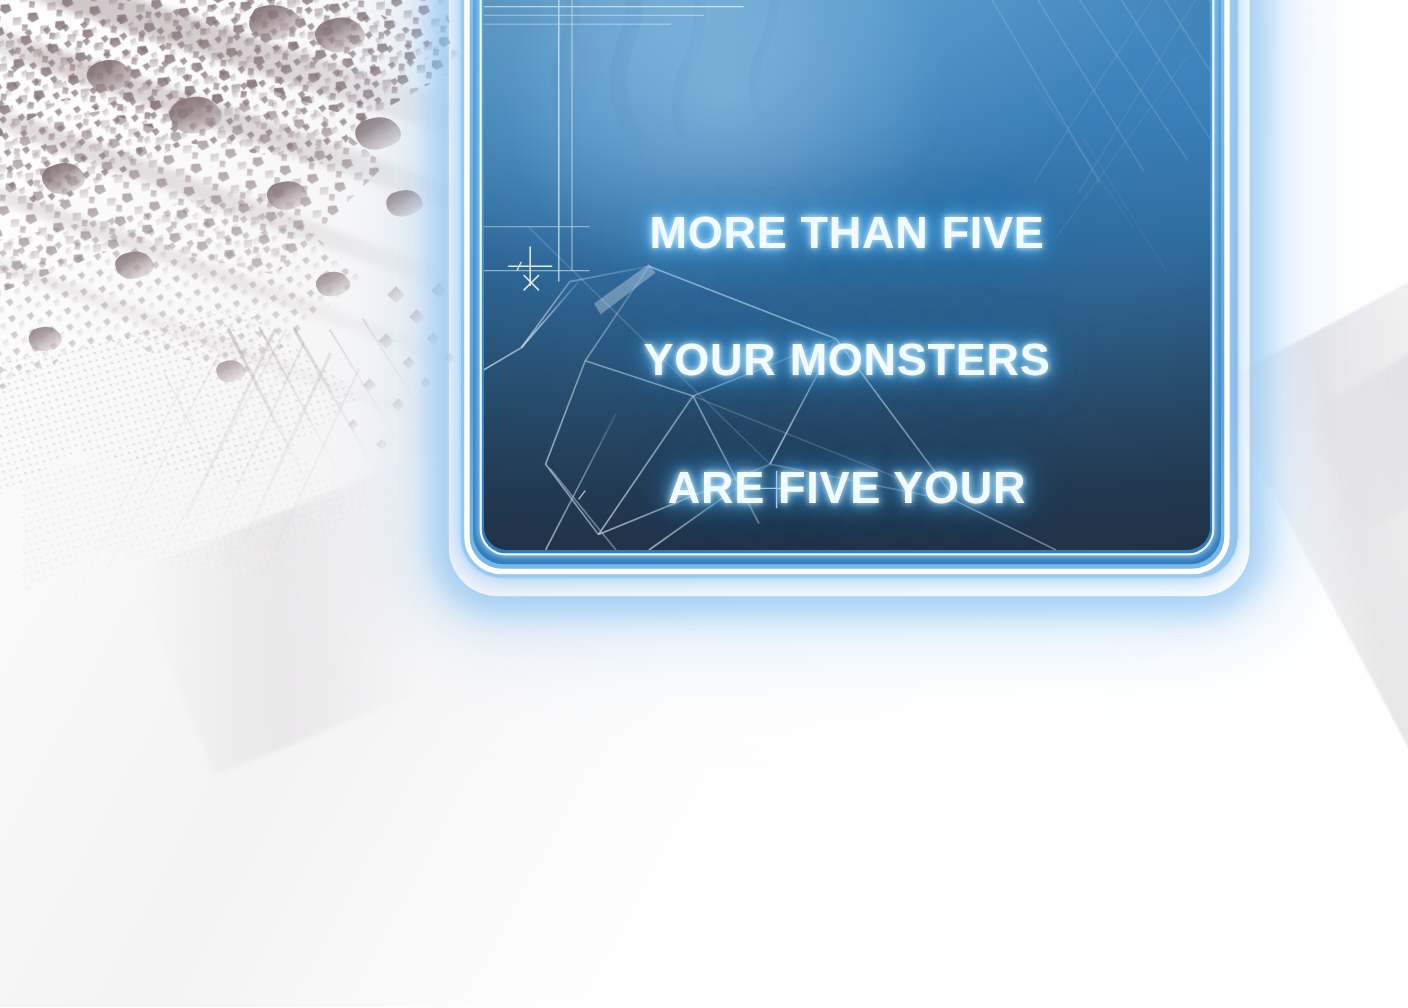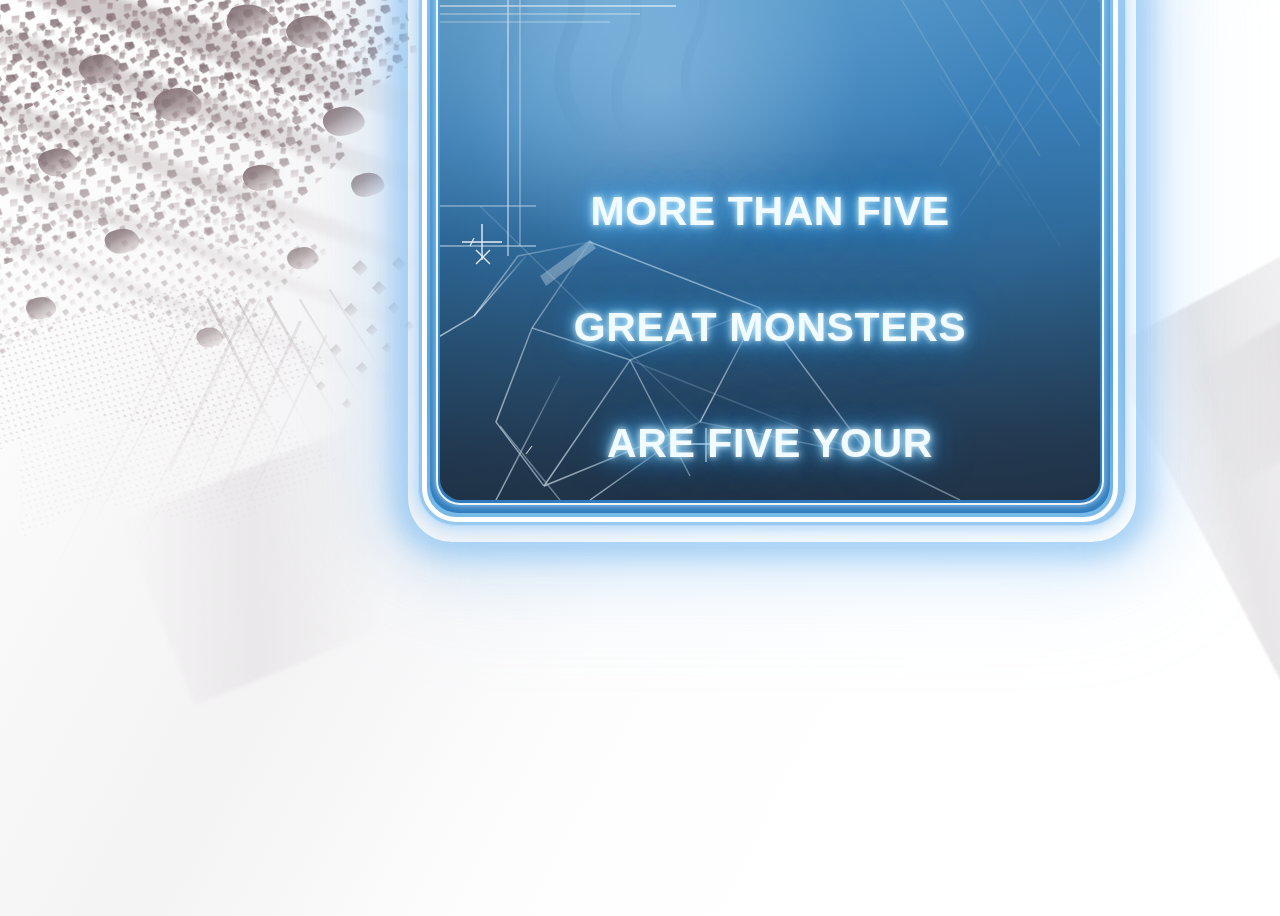--- a/index.html
+++ b/index.html
@@ -383,19 +383,19 @@
 
       <g>
         <path d="M100 320 L150 284 L156 292 L106 330 Z" fill="#e8f4fd" opacity="0.35"></path>
       </g>
     </svg>
 
     <div class="inner-vignette"></div>
 
     <div class="headline">
       <span class="line">MORE THAN FIVE</span>
-      <span class="line">GREAT MONSTERS</span>
+      <span class="line">YOUR MONSTERS</span>
       <span class="line">ARE FIVE YOUR</span>
       
     </div>
   </div>
 
 </div>
 
 </body></html>

